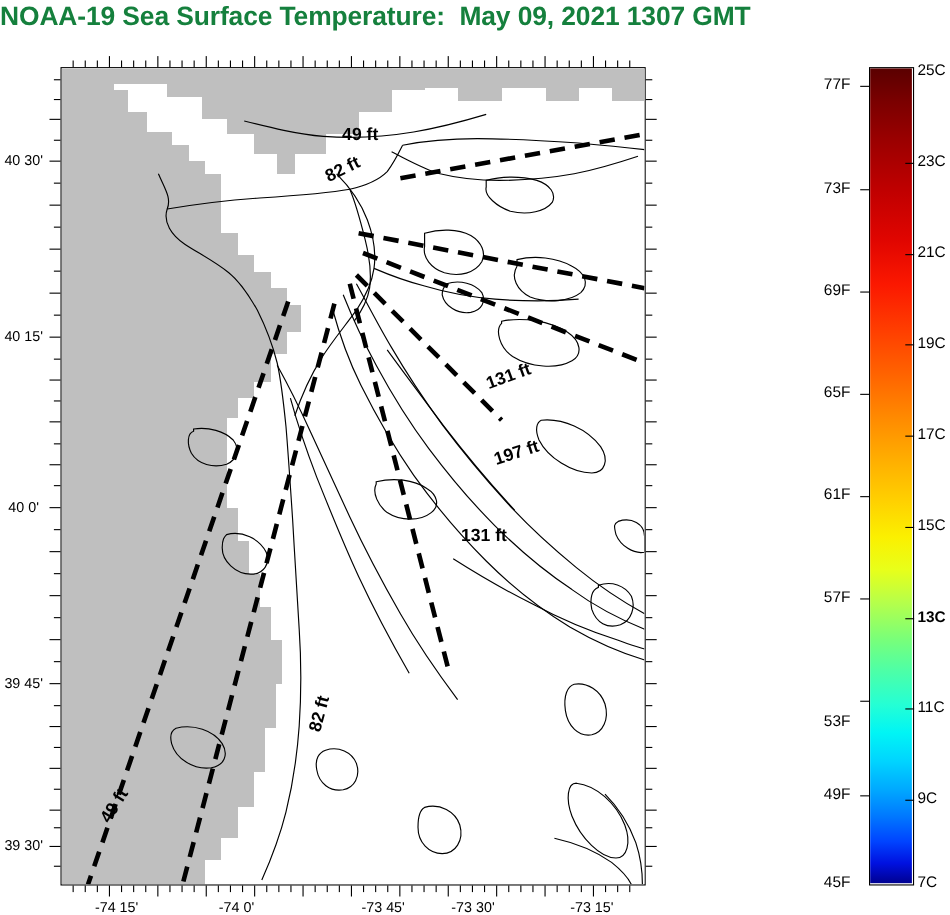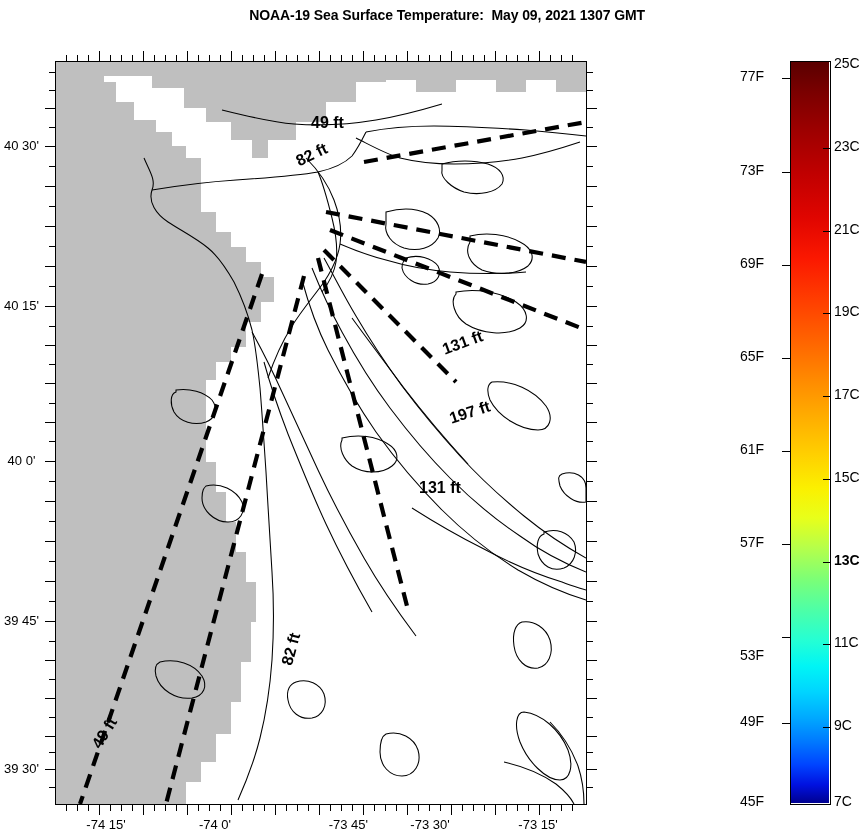--- a/index.html
+++ b/index.html
@@ -1,21 +1,21 @@
 <!DOCTYPE html>
 <html><head>
 <meta charset="utf-8">
 <style>
   html,body{margin:0;padding:0;background:#ffffff;}
   body{width:864px;height:832px;position:relative;overflow:hidden;
        font-family:"Liberation Sans", sans-serif;}
 
   
   #title-block{position:absolute;left:0;top:4px;width:645px;text-align:center;}
-  #title-block .tline{color:#000000;font-weight:bold;font-size:14px;
+  #title-block .tline{color:#15803d;font-weight:bold;font-size:24px;
        line-height:23px;letter-spacing:-0.1px;white-space:pre;text-align:right;}
 
   
   #map-frame{position:absolute;left:55px;top:61px;width:532px;height:744px;
        border:1.3px solid #000;box-sizing:border-box;background:#ffffff;overflow:hidden;}
   #map-svg{position:absolute;left:0;top:0;}
 
   
   .tick{position:absolute;background:#000;}
   .tick-x{width:1px;}
@@ -29,21 +29,21 @@
   
   .depth-label{position:absolute;font-size:16px;font-weight:bold;color:#000;
        white-space:nowrap;letter-spacing:0px;}
 
   
   #cbar-wrap{position:absolute;left:790px;top:61px;width:41px;height:744px;}
   #cbar{position:absolute;left:0;top:0;width:41px;height:744px;
        border:1.3px solid #000;box-sizing:border-box;}
   .cb-tick{position:absolute;height:1px;background:#000;}
   .cb-lab{position:absolute;font-size:14px;color:#000;white-space:nowrap;}
-  .cb-lab-f{text-align:left;}
+  .cb-lab-f{text-align:center;}
   .cb-lab-c{text-align:right;}
 </style>
 </head>
 <body>
 
 <div id="title-block">
   <div class="tline">NOAA-19 Sea Surface Temperature:  May 09, 2021 1307 GMT</div>
 </div>
 
 <div id="map-frame">

